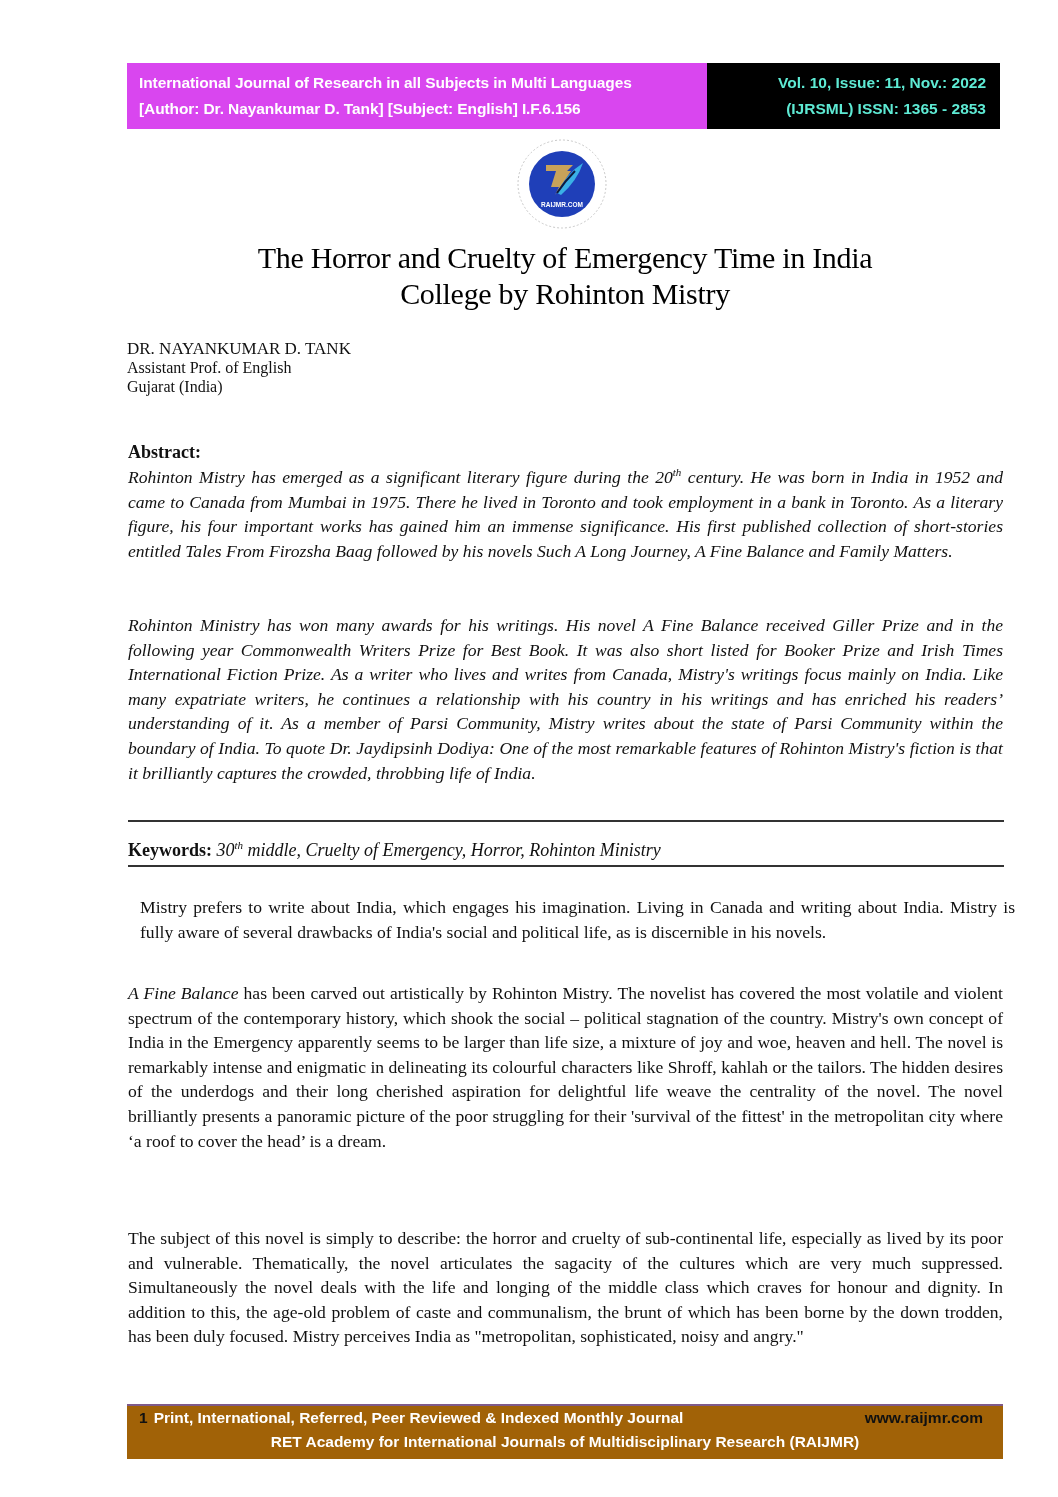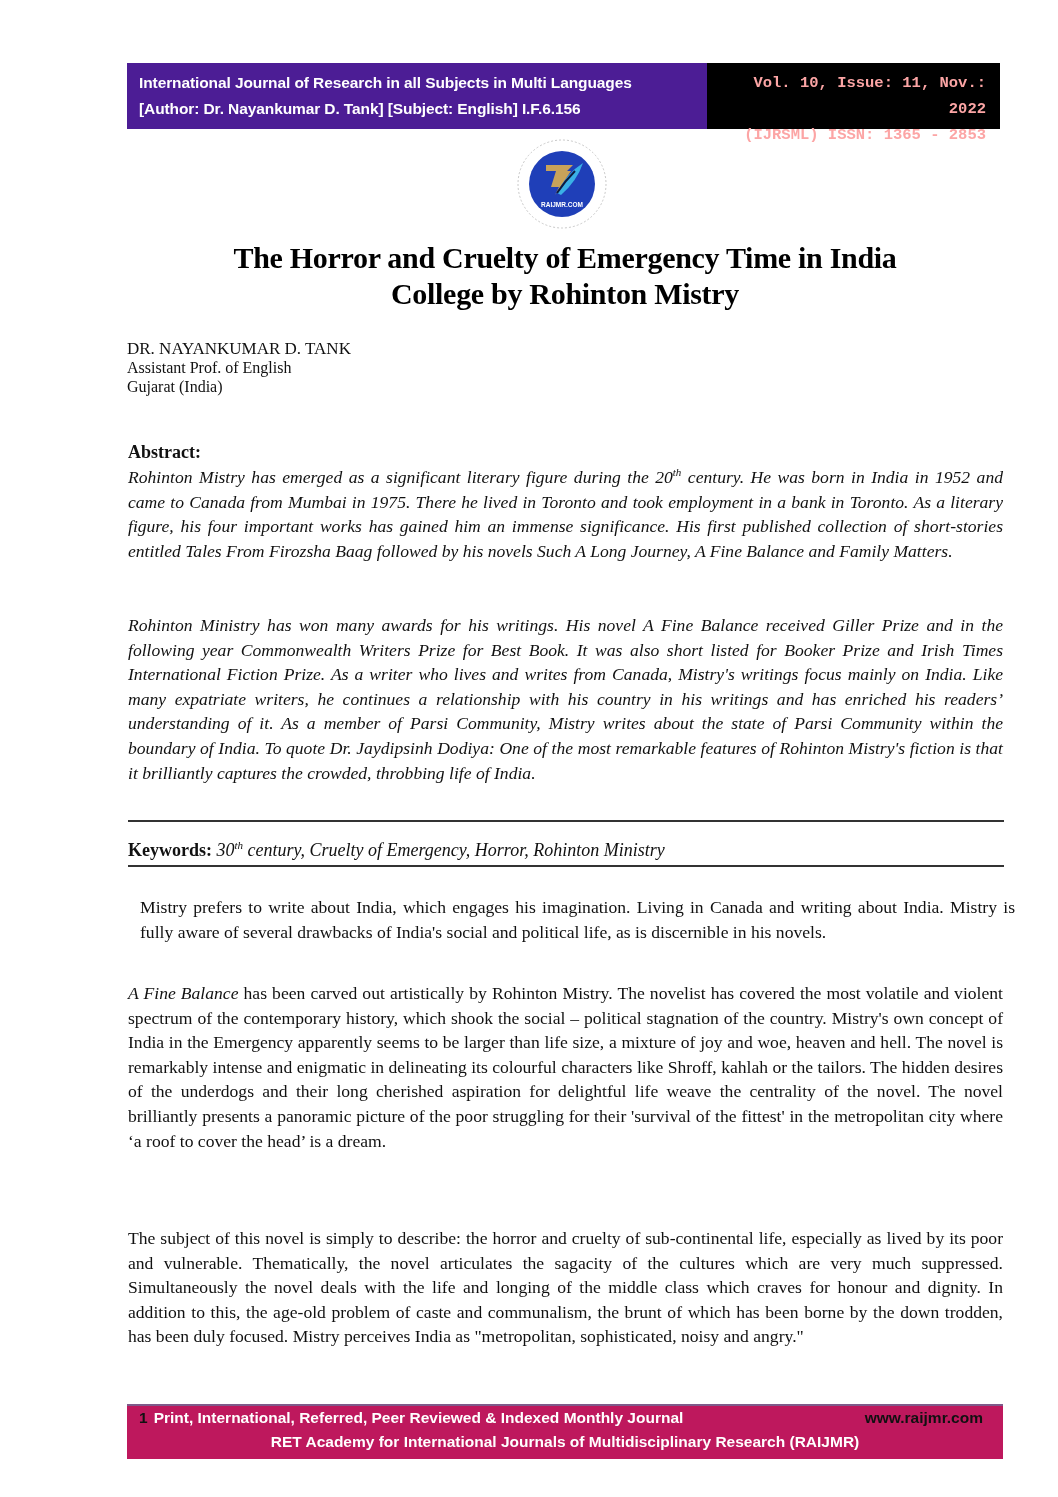--- a/index.html
+++ b/index.html
@@ -1,45 +1,45 @@
 <!DOCTYPE html>
 <html><head>
 <meta charset="utf-8">
 <style>
   html, body { margin: 0; padding: 0; background: #ffffff; }
   body { width: 1058px; height: 1497px; position: relative; overflow: hidden; font-family: "Liberation Serif", serif; color: #111; }
 
   .hdr { position: absolute; left: 127px; top: 63px; width: 873px; height: 66px; display: flex; }
-  .hdr-left { background: #4c1d95; width: 580px; height: 100%; color: #fff; font-family: "Liberation Sans", sans-serif; font-weight: bold; font-size: 15.5px; padding: 7px 0 0 12px; box-sizing: border-box; line-height: 26px; letter-spacing: -0.1px; }
-  .hdr-right { background: #000; flex: 1; height: 100%; color: #fca5a5; font-family: Liberation Mono, monospace; font-weight: bold; font-size: 15.5px; padding: 7px 14px 0 0; box-sizing: border-box; line-height: 26px; text-align: right; }
+  .hdr-left { background: #d946ef; width: 580px; height: 100%; color: #fff; font-family: "Liberation Sans", sans-serif; font-weight: bold; font-size: 15.5px; padding: 7px 0 0 12px; box-sizing: border-box; line-height: 26px; letter-spacing: -0.1px; }
+  .hdr-right { background: #000; flex: 1; height: 100%; color: #5eead4; font-family: Liberation Sans, sans-serif; font-weight: bold; font-size: 15.5px; padding: 7px 14px 0 0; box-sizing: border-box; line-height: 26px; text-align: right; }
 
   .logo { position: absolute; left: 515px; top: 137px; width: 94px; height: 94px; }
 
-  .title { position: absolute; left: 127px; top: 240px; width: 876px; text-align: center; font-weight: bold; font-size: 30px; line-height: 36px; color: #000; letter-spacing: -0.3px; }
+  .title { position: absolute; left: 127px; top: 240px; width: 876px; text-align: center; font-weight: normal; font-size: 30px; line-height: 36px; color: #000; letter-spacing: -0.3px; }
 
   .author { position: absolute; left: 127px; top: 339px; width: 876px; font-size: 16px; line-height: 19px; }
   .author .name { font-size: 17px; }
 
   .section { position: absolute; left: 128px; width: 875px; font-size: 17.6px; line-height: 24.6px; text-align: justify; }
   .abstract-head { top: 440px; font-weight: bold; font-size: 18px; }
   .abs-p1 { top: 465px; font-style: italic; }
   .abs-p2 { top: 613px; font-style: italic; }
 
   .rule { position: absolute; left: 128px; width: 876px; height: 2px; background: #333; }
   .kw { position: absolute; left: 128px; top: 832px; width: 876px; font-size: 18px; line-height: 26px; }
   .kw b { font-weight: bold; margin-top: 36px; }
   .kw i sup { font-size: 11px; }
 
   .body-p1 { top: 883px; }
   .body-p2 { top: 981px; }
   .body-p3 { top: 1226px; }
 
   sup.s { font-size: 11px; line-height: 0; }
 
-  .ftr { position: absolute; left: 127px; top: 1404px; width: 876px; height: 55px; background: #be185d; border-top: 2px solid #7f5a8a; box-sizing: border-box; font-family: "Liberation Sans", sans-serif; font-weight: bold; color: #fff; font-size: 15.5px; }
+  .ftr { position: absolute; left: 127px; top: 1404px; width: 876px; height: 55px; background: #a16207; border-top: 2px solid #7f5a8a; box-sizing: border-box; font-family: "Liberation Sans", sans-serif; font-weight: bold; color: #fff; font-size: 15.5px; }
   .ftr-l1 { position: absolute; left: 12px; top: 3px; white-space: nowrap; }
   .ftr-l1 .pg { color: #111; margin-right: 6px; }
   .ftr-url { position: absolute; right: 20px; top: 3px; color: #111; }
   .ftr-l2 { position: absolute; left: 0; right: 0; top: 27px; text-align: center; }
 </style>
 </head>
 <body>
 
 <div class="hdr">
   <div class="hdr-left">
@@ -77,21 +77,21 @@
 
 <div class="section abstract-head">Abstract:</div>
 
 <p class="section abs-p1" style="margin:0"><span>Rohinton Mistry has emerged as a significant literary figure during the 20</span><sup class="s">th</sup><span> century. He was born in India in 1952 and came to Canada from Mumbai in 1975. There he lived in Toronto and took employment in a bank in Toronto. As a literary figure, his four important works has gained him an immense significance. His first published collection of short-stories entitled Tales From Firozsha Baag followed by his novels Such A Long Journey, A Fine Balance and Family Matters.</span></p>
 
 <p class="section abs-p2" style="margin:0">Rohinton Ministry has won many awards for his writings. His novel A Fine Balance received Giller Prize and in the following year Commonwealth Writers Prize for Best Book. It was also short listed for Booker Prize and Irish Times International Fiction Prize. As a writer who lives and writes from Canada, Mistry's writings focus mainly on India. Like many expatriate writers, he continues a relationship with his country in his writings and has enriched his readers’ understanding of it. As a member of Parsi Community, Mistry writes about the state of Parsi Community within the boundary of India. To quote Dr. Jaydipsinh Dodiya: One of the most remarkable features of Rohinton Mistry's fiction is that it brilliantly captures the crowded, throbbing life of India.</p>
 
 <div class="rule" style="top:820px"></div>
 <div class="kw">
   <b>Keywords:</b>
-  <i><span>30</span><sup>th</sup><span> century, Cruelty of Emergency, Horror, Rohinton Ministry</span></i>
+  <i><span>30</span><sup>th</sup><span> middle, Cruelty of Emergency, Horror, Rohinton Ministry</span></i>
 </div>
 <div class="rule" style="top:865px"></div>
 
 <p class="section body-p1" style="margin:12px">Mistry prefers to write about India, which engages his imagination. Living in Canada and writing about India. Mistry is fully aware of several drawbacks of India's social and political life, as is discernible in his novels.</p>
 
 <p class="section body-p2" style="margin:0"><i>A Fine Balance</i><span> has been carved out artistically by Rohinton Mistry. The novelist has covered the most volatile and violent spectrum of the contemporary history, which shook the social – political stagnation of the country. Mistry's own concept of India in the Emergency apparently seems to be larger than life size, a mixture of joy and woe, heaven and hell. The novel is remarkably intense and enigmatic in delineating its colourful characters like Shroff, kahlah or the tailors. The hidden desires of the underdogs and their long cherished aspiration for delightful life weave the centrality of the novel. The novel brilliantly presents a panoramic picture of the poor struggling for their 'survival of the fittest' in the metropolitan city where ‘a roof to cover the head’ is a dream.</span></p>
 
 <p class="section body-p3" style="margin:0">The subject of this novel is simply to describe: the horror and cruelty of sub-continental life, especially as lived by its poor and vulnerable. Thematically, the novel articulates the sagacity of the cultures which are very much suppressed. Simultaneously the novel deals with the life and longing of the middle class which craves for honour and dignity. In addition to this, the age-old problem of caste and communalism, the brunt of which has been borne by the down trodden, has been duly focused. Mistry perceives India as "metropolitan, sophisticated, noisy and angry."</p>
 
 <div class="ftr">

